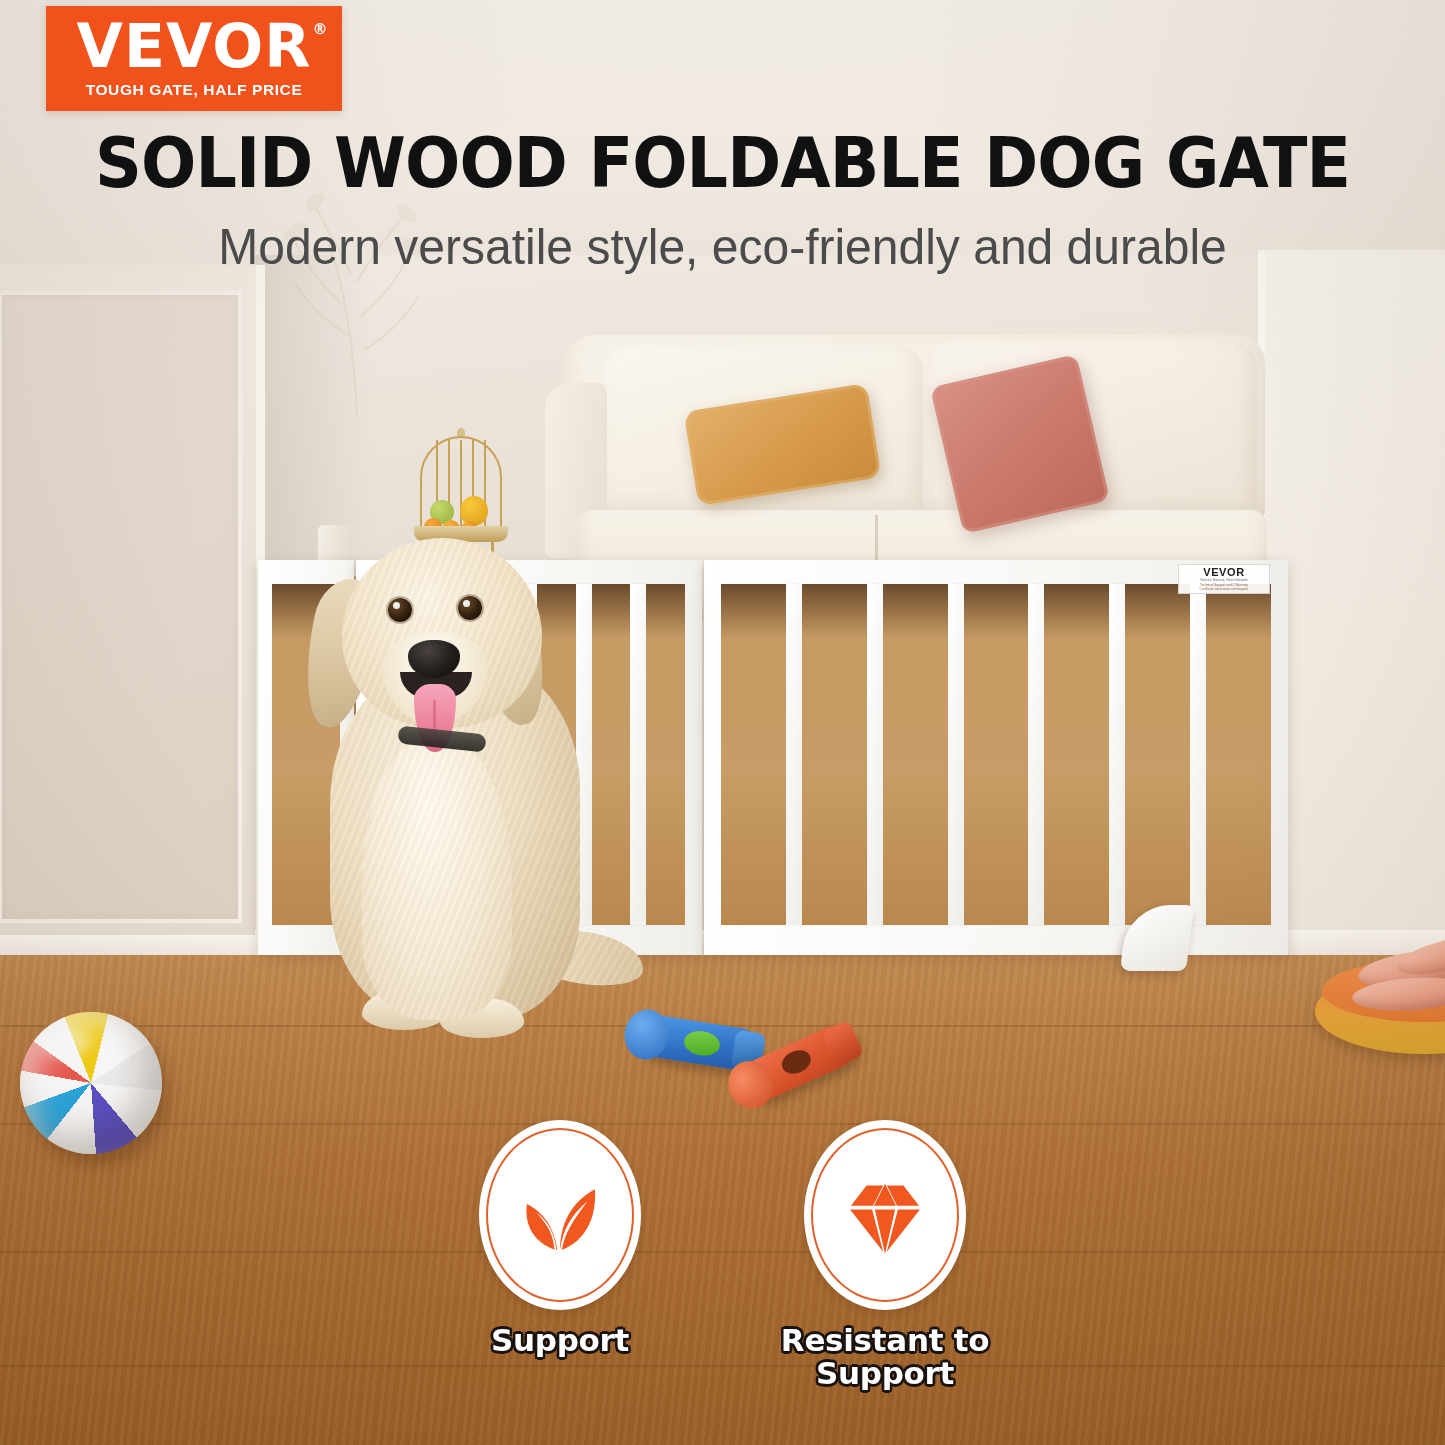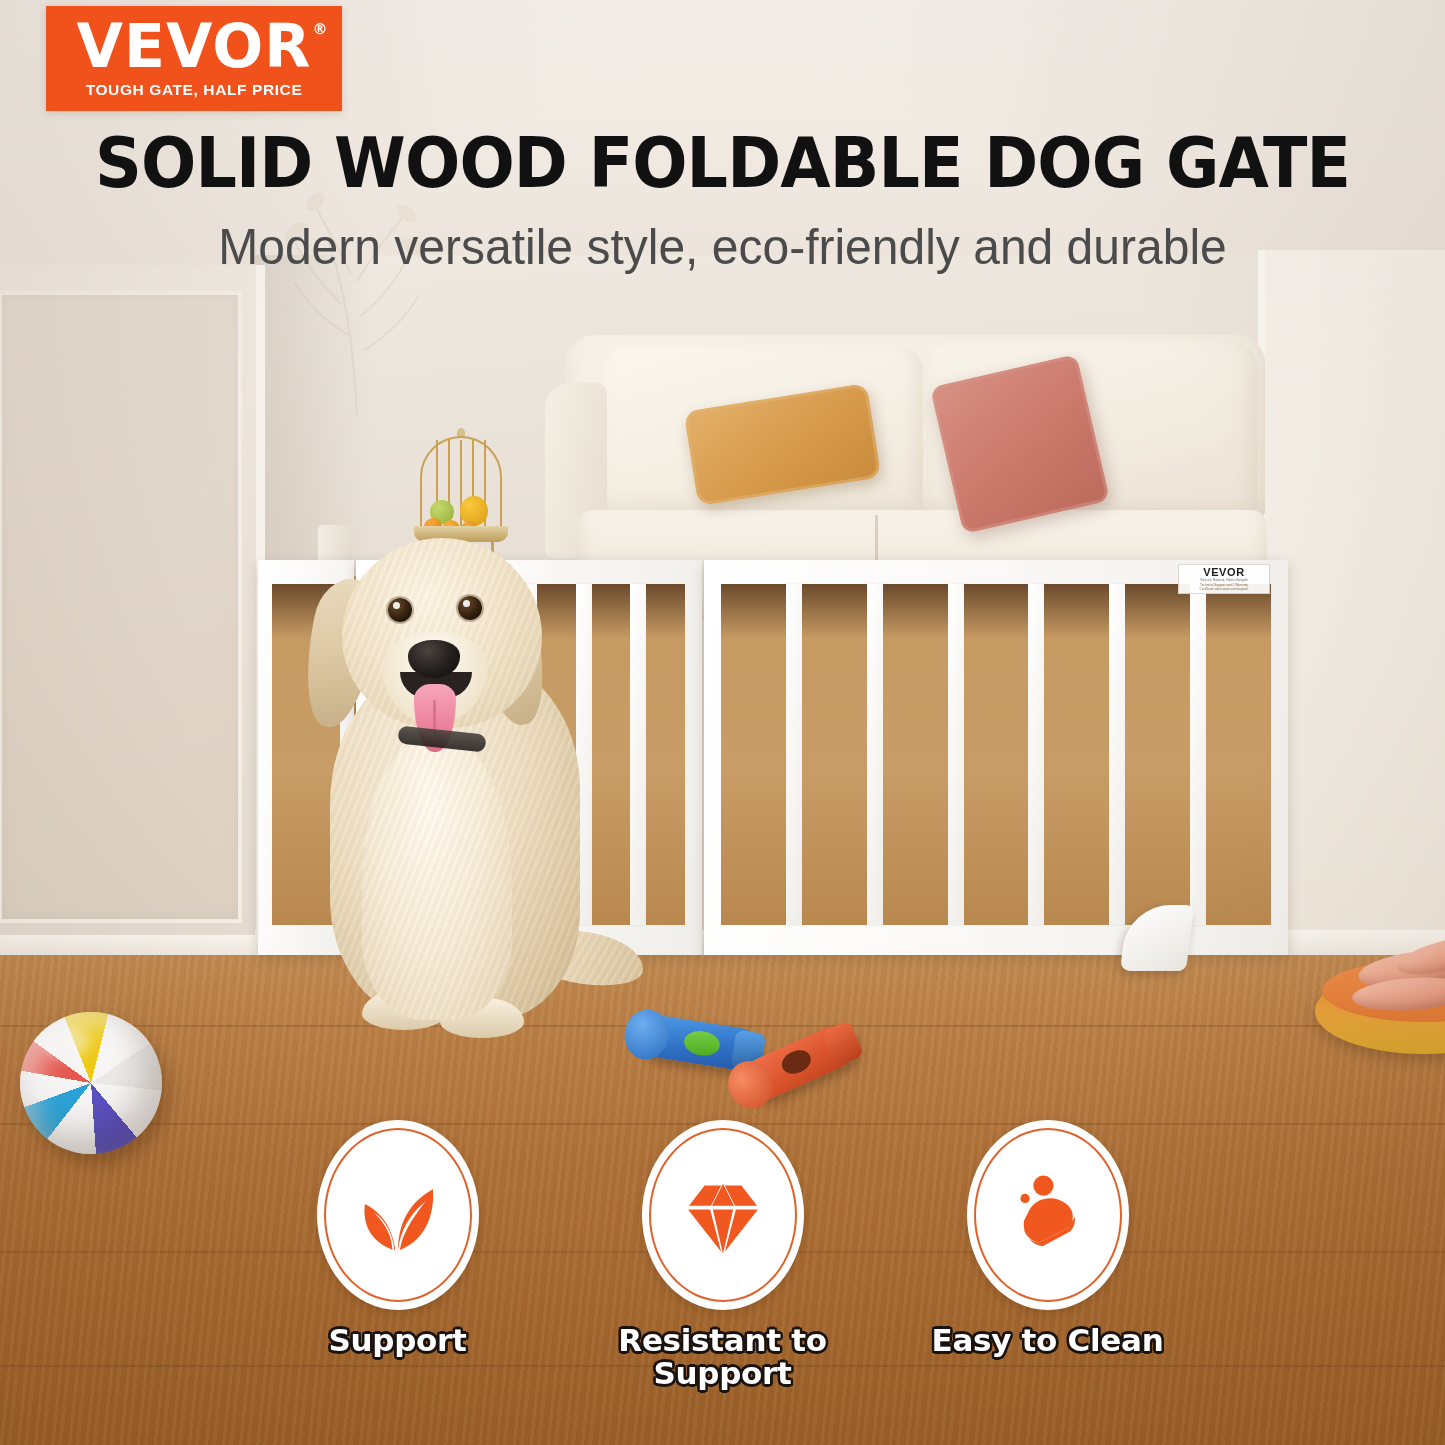--- a/index.html
+++ b/index.html
@@ -662,30 +662,15 @@
             <polygon points="39,44 61,44 50,92"></polygon>
           </g>
         </svg>
       </div>
       <div class="feature-label">
         <div>Resistant to</div>
         <div>Support</div>
       </div>
     </div>
 
-    <div class="feature">
-      <div class="badge">
-        <svg viewBox="0 0 100 100">
-          <g fill="#F1581F">
-            <circle cx="45" cy="18" r="11"></circle>
-            <circle cx="25" cy="32" r="5"></circle>
-            <path d="M30 44 C38 30 58 28 70 38 C80 46 78 58 72 64 L40 80 C28 78 22 66 24 56 Z"></path>
-            <path d="M24 60 C24 72 32 82 44 84 L74 68 C78 64 80 58 79 52 L72 64 L40 80 C28 78 23 70 24 60 Z"></path>
-          </g>
-        </svg>
-      </div>
-      <div class="feature-label">
-        <div>Easy to Clean</div>
-      </div>
-    </div>
 
   </div>
 </div>
 
 </body></html>

